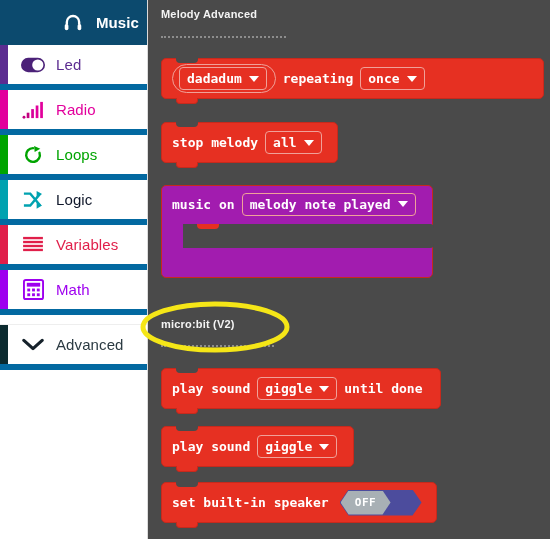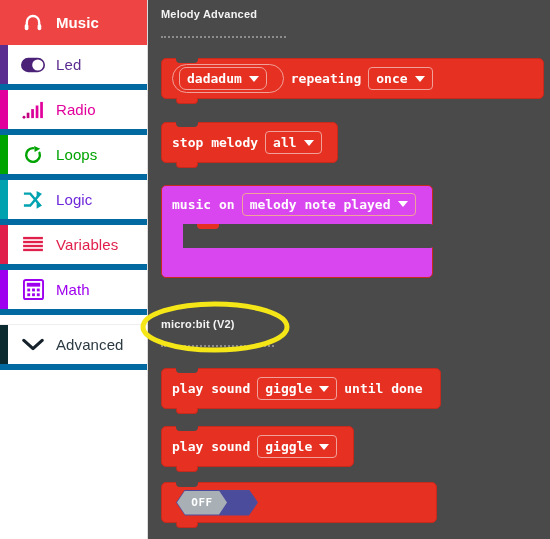--- a/index.html
+++ b/index.html
@@ -29,21 +29,21 @@
     position:absolute;left:0;top:0;bottom:0;width:8px;
   }
   .cat-row .ico{
     width:26px;margin-left:20px;
     display:flex;align-items:center;justify-content:center;
     flex:0 0 auto;
   }
   .cat-row .lbl{
     margin-left:10px;font-size:15px;letter-spacing:.1px;
   }
-  .cat-row.selected{background:#ef4444;border-bottom:none;}
+  .cat-row.selected{background:#0c4a6e;border-bottom:none;padding-left:40px;}
   .cat-row.selected .lbl{color:#ffffff;font-weight:bold;}
   .cat-gap{height:9px;background:#ffffff;border-bottom:1px solid #eeeeee;}
   .cat-row.advanced .lbl{color:#2b3a42;}
 
   
   #flyout{
     position:absolute;left:148px;top:0;right:0;bottom:0;
     background:#4a4a4a;
     overflow:hidden;
   }
@@ -109,26 +109,26 @@
     border-top:6px solid #ffffff;
   }
   
   .ring{
     display:inline-flex;align-items:center;
     border:1px solid #f0a199;
     border-radius:16px;
     padding:2px 6px;
     margin-right:7px;
   }
-  .ring .dd{margin-right:10px;border-radius:7px;}
+  .ring .dd{margin-right:2px;}
 
   
   .cblk{
     position:absolute;
-    background:#d946ef;
+    background:#a21caf;
     border:1px solid #c7291c;
     border-radius:5px;
     box-sizing:border-box;
   }
   .cblk .hdr{
     position:absolute;left:0;top:0;height:36px;
     display:flex;align-items:center;padding:0 10px;
     font-family:"DejaVu Sans Mono","Liberation Mono",monospace;
     color:#ffffff;font-size:13px;font-weight:bold;white-space:nowrap;
   }
@@ -229,21 +229,21 @@
   <div class="cat-row">
     <div class="strip" style="background:#00a2b0"></div>
     <div class="ico">
       <svg width="22" height="20" viewBox="0 0 24 22">
         <path d="M2 4 L9 4 L20 17" stroke="#00a2b0" stroke-width="2.6" fill="none"></path>
         <path d="M2 17 L9 17 L20 4" stroke="#00a2b0" stroke-width="2.6" fill="none"></path>
         <path d="M16 1 L22 4.5 L16 8 Z" fill="#00a2b0"></path>
         <path d="M16 13.5 L22 17 L16 20.5 Z" fill="#00a2b0"></path>
       </svg>
     </div>
-    <span class="lbl" style="color:#6d28d9">Logic</span>
+    <span class="lbl" style="color:#0f172a">Logic</span>
   </div>
 
   <div class="cat-row">
     <div class="strip" style="background:#e01f4a"></div>
     <div class="ico">
       <svg width="22" height="18" viewBox="0 0 24 20">
         <rect x="1" y="1" width="22" height="2.6" fill="#e01f4a"></rect>
         <rect x="1" y="5.4" width="22" height="2.6" fill="#e01f4a"></rect>
         <rect x="1" y="9.8" width="22" height="2.6" fill="#e01f4a"></rect>
         <rect x="1" y="14.2" width="22" height="2.6" fill="#e01f4a"></rect>
@@ -347,20 +347,21 @@
     <span class="txt">play sound</span>
     <span class="dd">
       <span>giggle</span>
       <span class="caret"></span>
     </span>
   </div>
 
   <div class="blk" style="left:13px;top:482px;width:276px;height:41px;">
     <div class="notch-top"></div>
     <div class="notch-bot"></div>
+    <span class="txt">set built-in speaker</span>
     <span class="toggle">
       <span class="track"></span>
       <span class="knob">OFF</span>
     </span>
   </div>
 
 </div>
 
 <svg id="annot" width="550" height="539" viewBox="0 0 550 539" style="left:0;top:0;">
   <ellipse cx="215" cy="327" rx="72" ry="23" fill="none" stroke="#f5e617" stroke-width="5"></ellipse>

